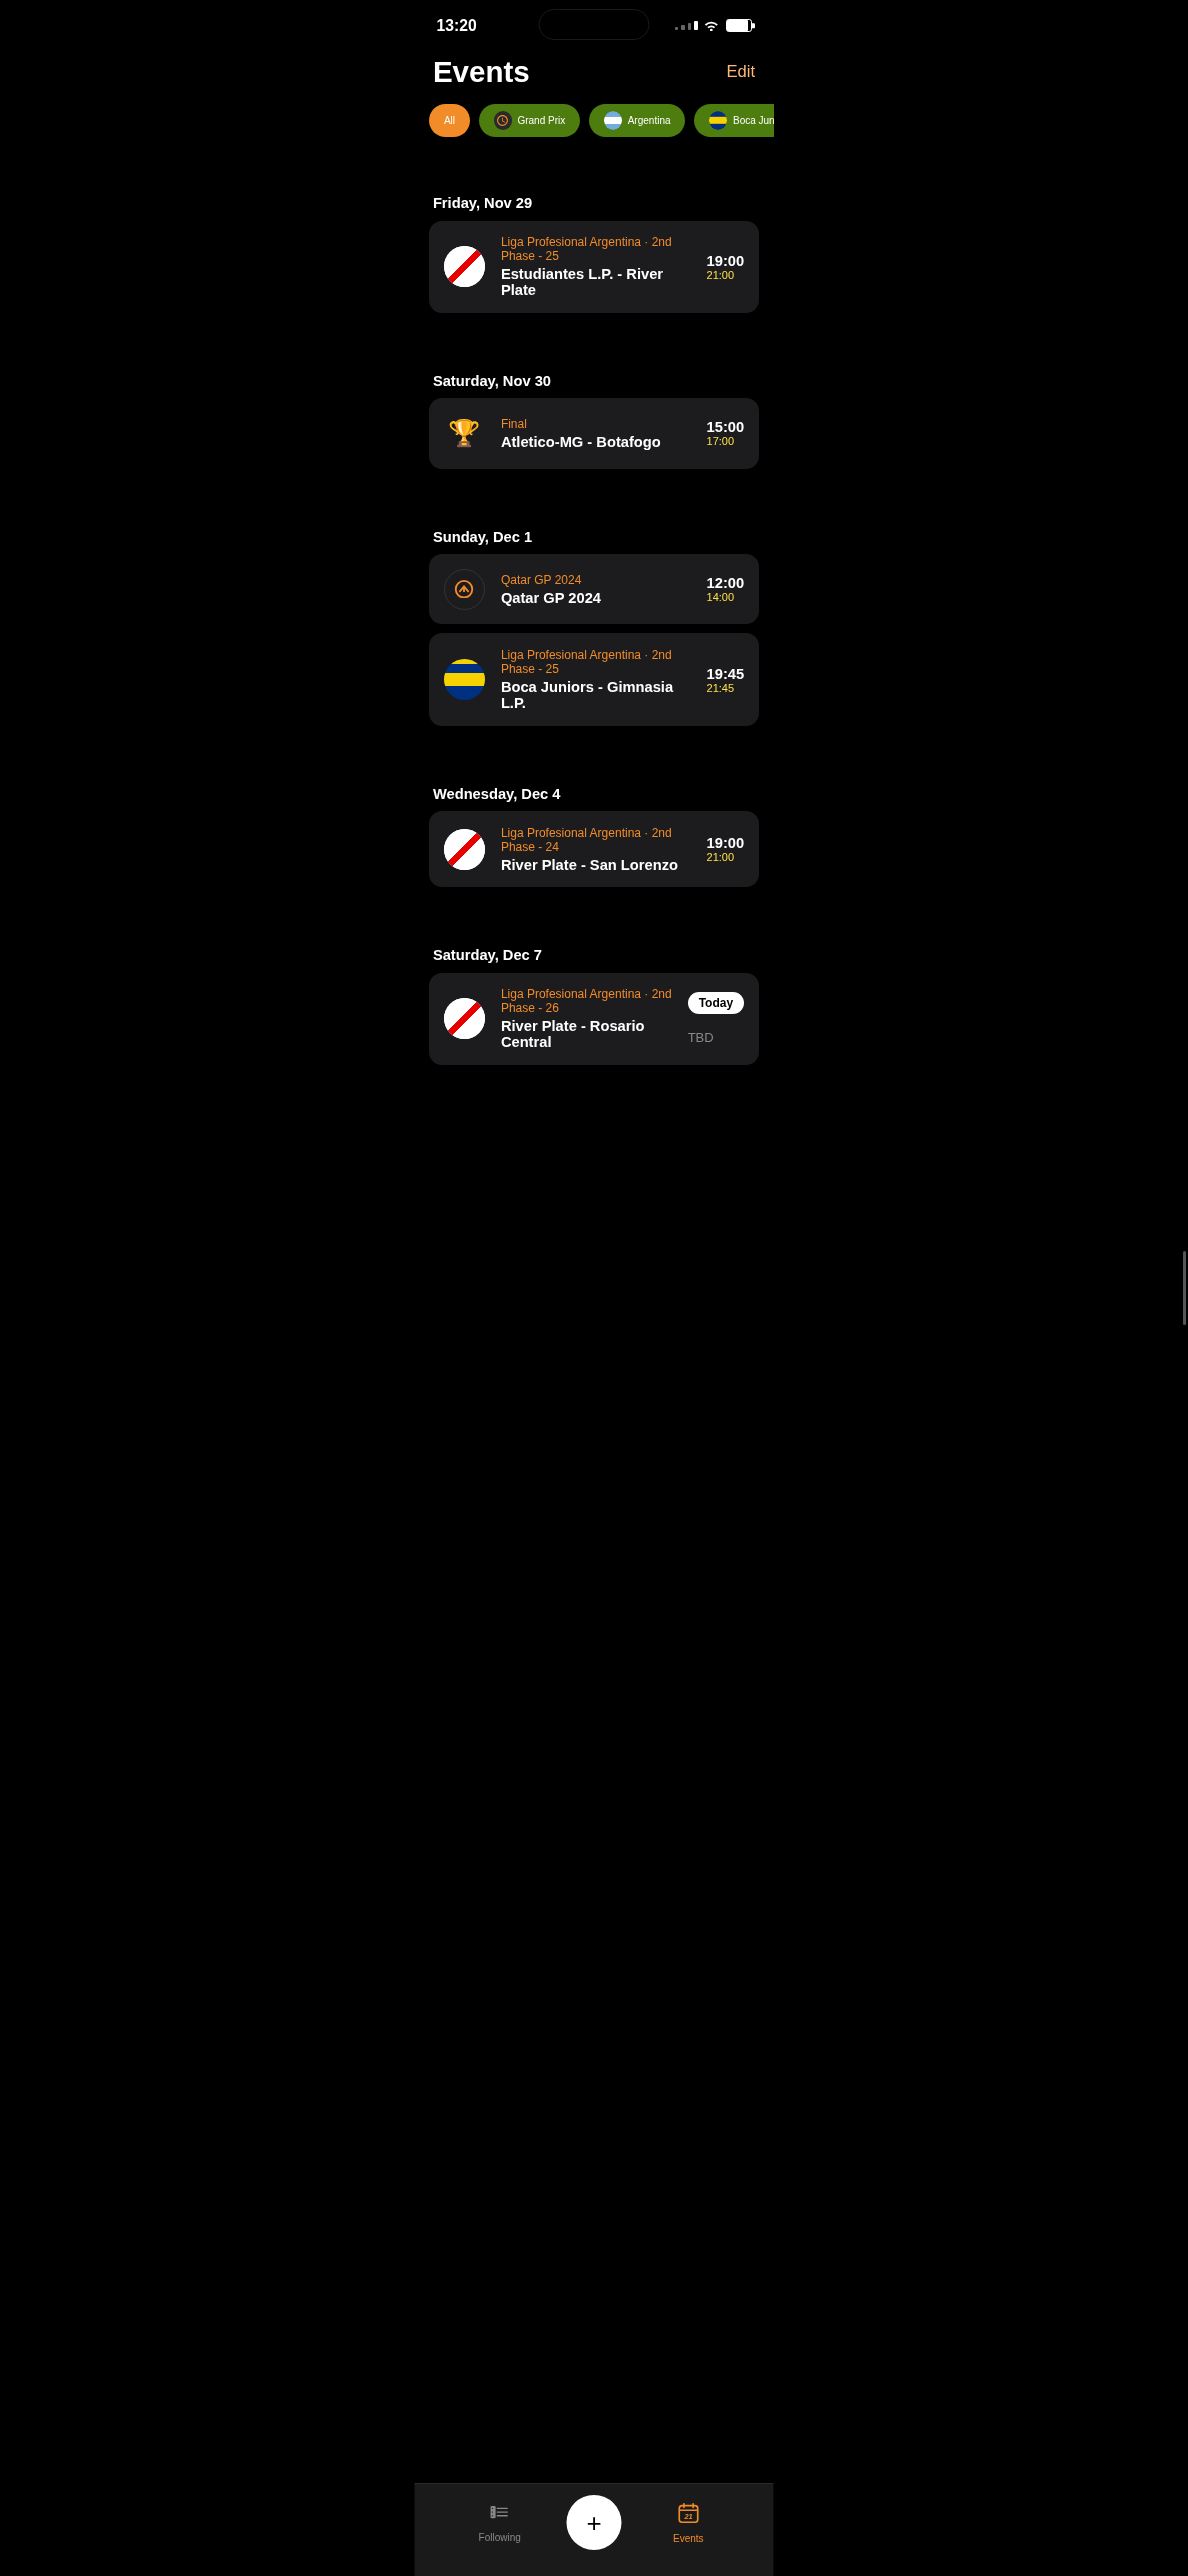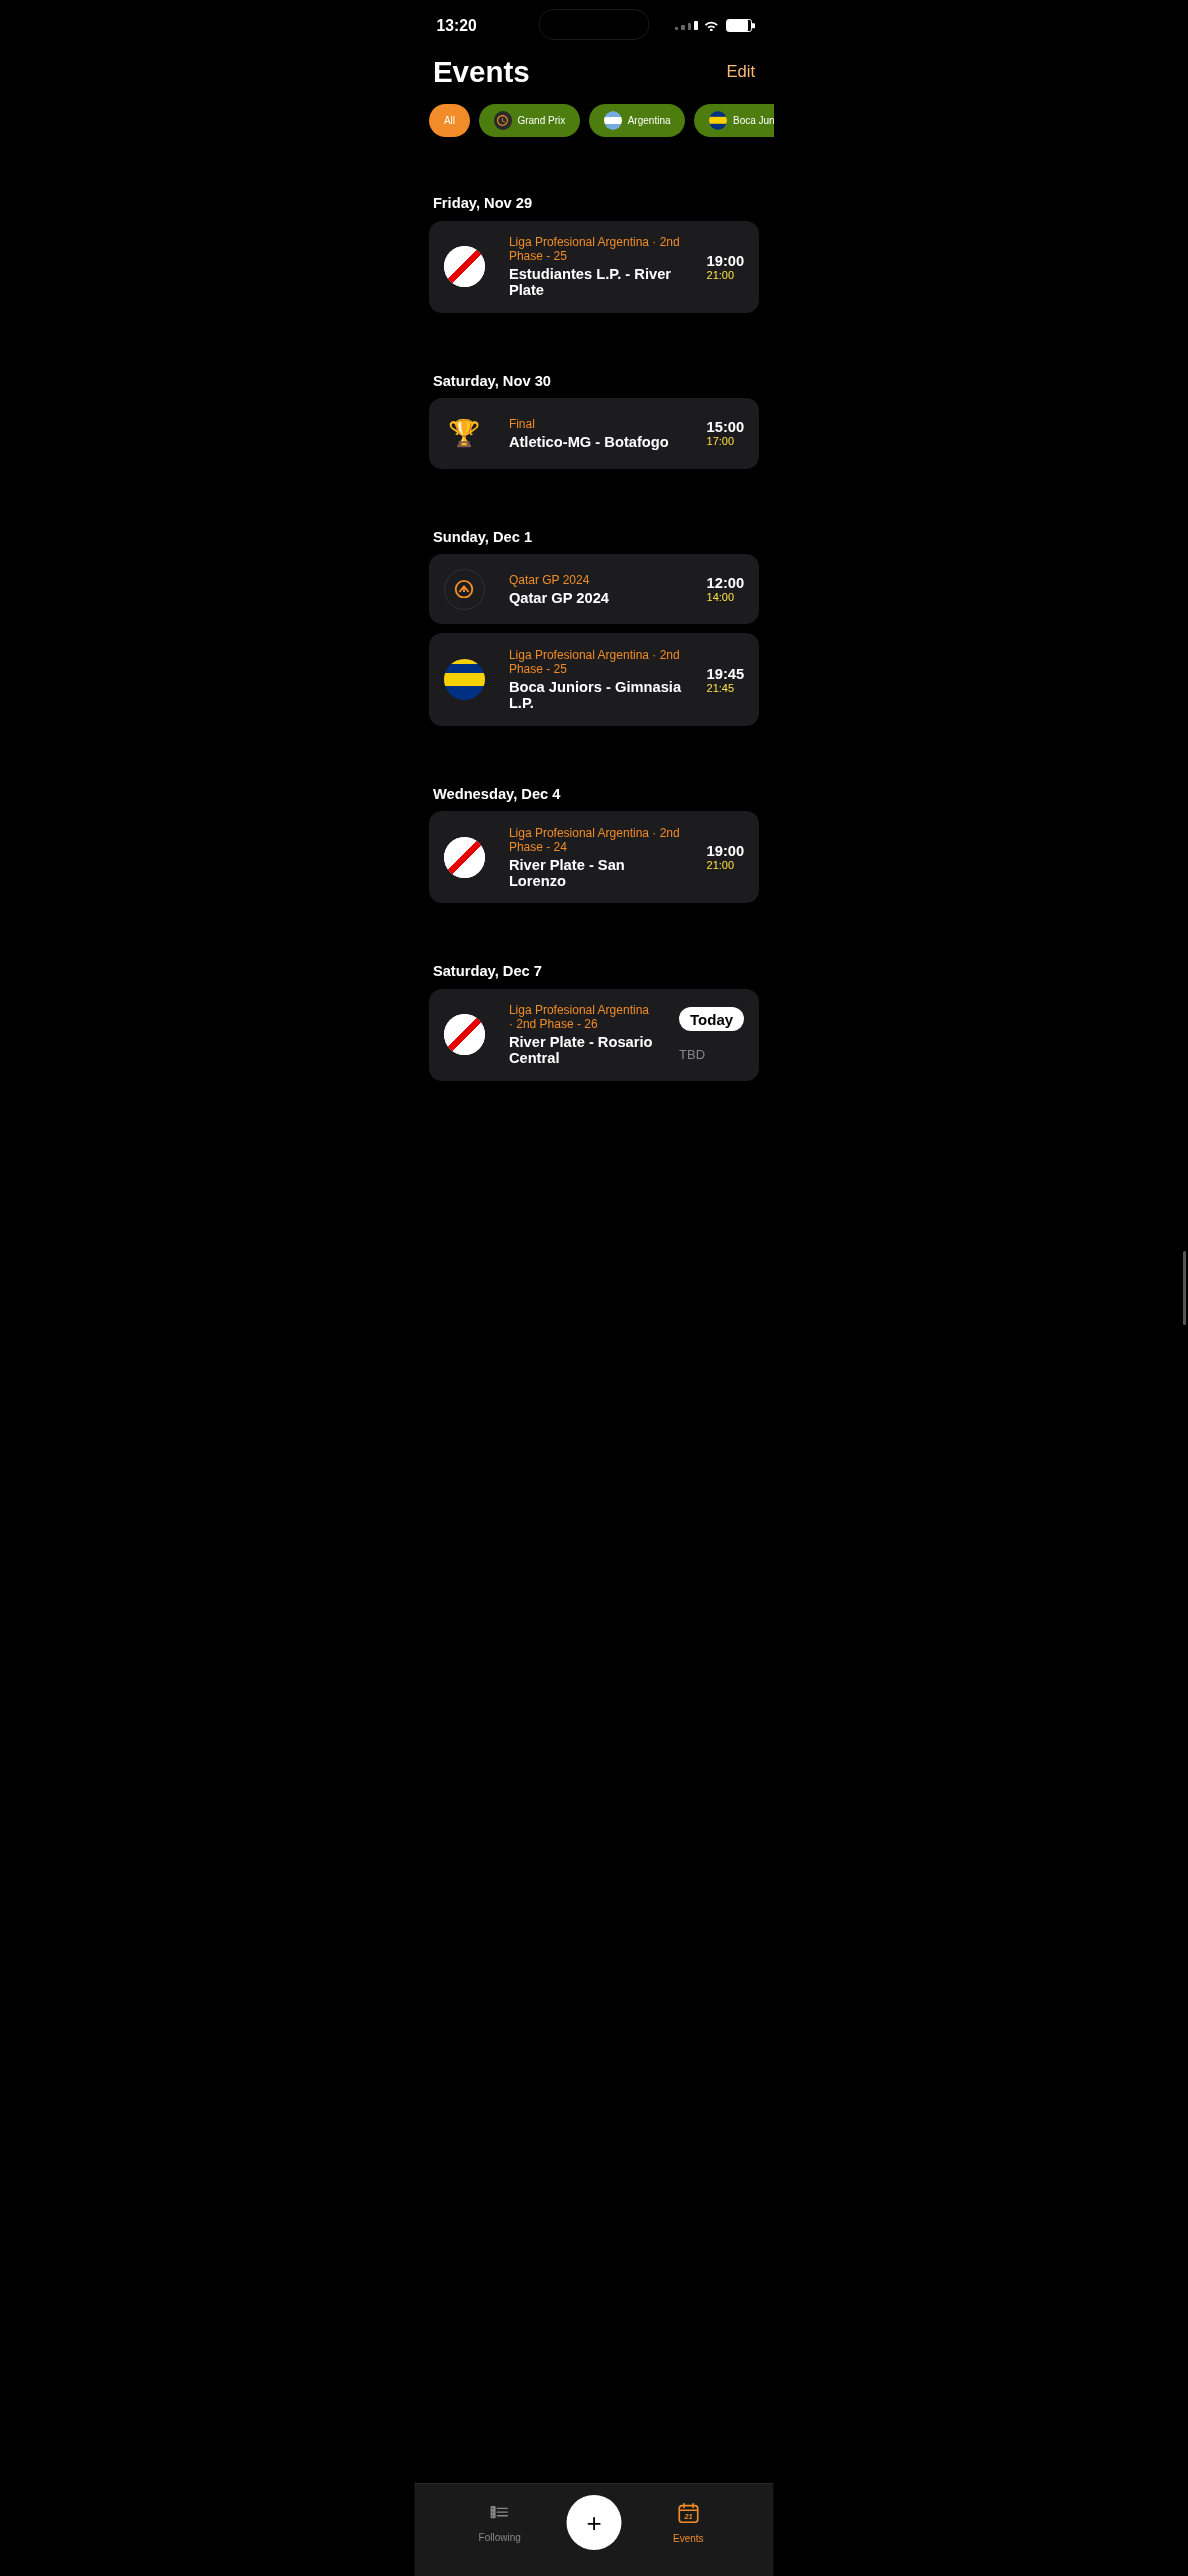--- a/index.html
+++ b/index.html
@@ -193,21 +193,21 @@
     }
 
     
     .event-card {
       background: #1c1c1e;
       border-radius: 13px;
       margin: 0 14.7px 9.2px 14.7px;
       padding: 14.7px;
       display: flex;
       align-items: center;
-      gap: 24px;
+      gap: 16px;
     }
     .event-logo {
       width: 41px;
       height: 41px;
       border-radius: 50%;
       flex-shrink: 0;
       overflow: hidden;
       position: relative;
     }
     .event-info {
@@ -308,21 +308,21 @@
     }
 
     .section-gap { height: 11px; }
 
     
     .today-badge {
       background: #fff;
       color: #000;
       border-radius: 18.4px;
       padding: 3.7px 11px;
-      font-size: 15px;
+      font-size: 12px;
       font-weight: 600;
       margin-bottom: 16px;
       display: inline-block;
     }
     .tbd-text {
       font-size: 13px;
       color: #888;
     }
 
     

